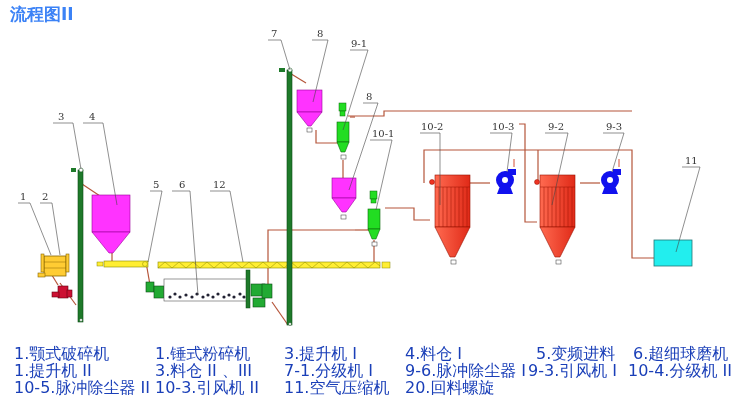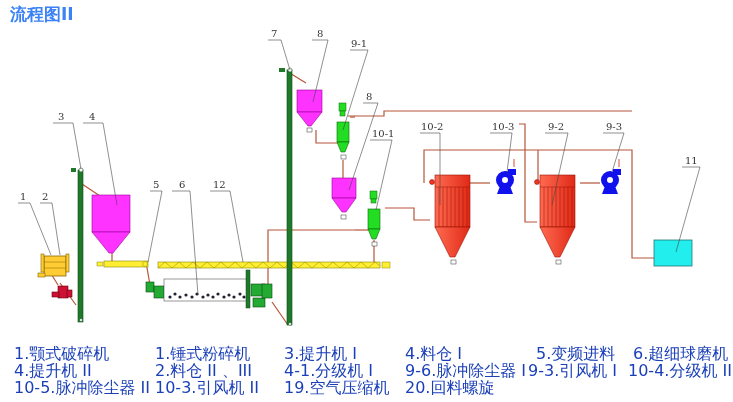--- a/index.html
+++ b/index.html
@@ -243,23 +243,23 @@
   <text class="lbl" x="685" y="164">11</text>
 </svg>
 
 <div class="legend">
   <div class="item" style="left:14px;top:0px">1.颚式破碎机</div>
   <div class="item" style="left:155px;top:0px">1.锤式粉碎机</div>
   <div class="item" style="left:284px;top:0px">3.提升机 I</div>
   <div class="item" style="left:405px;top:0px">4.料仓 I</div>
   <div class="item" style="left:536px;top:0px">5.变频进料</div>
   <div class="item" style="left:633px;top:0px">6.超细球磨机</div>
-  <div class="item" style="left:14px;top:17px">4.提升机 II</div>
-  <div class="item" style="left:155px;top:17px">2.料仓 II 、III</div>
-  <div class="item" style="left:284px;top:17px">4-1.分级机 I</div>
+  <div class="item" style="left:14px;top:17px">1.提升机 II</div>
+  <div class="item" style="left:155px;top:17px">3.料仓 II 、III</div>
+  <div class="item" style="left:284px;top:17px">7-1.分级机 I</div>
   <div class="item" style="left:405px;top:17px">9-6.脉冲除尘器 I</div>
   <div class="item" style="left:528px;top:17px">9-3.引风机 I</div>
   <div class="item" style="left:628px;top:17px">10-4.分级机 II</div>
   <div class="item" style="left:14px;top:34px">10-5.脉冲除尘器 II</div>
   <div class="item" style="left:155px;top:34px">10-3.引风机 II</div>
-  <div class="item" style="left:284px;top:34px">19.空气压缩机</div>
+  <div class="item" style="left:284px;top:34px">11.空气压缩机</div>
   <div class="item" style="left:405px;top:34px">20.回料螺旋</div>
 </div>
 
 </body></html>

